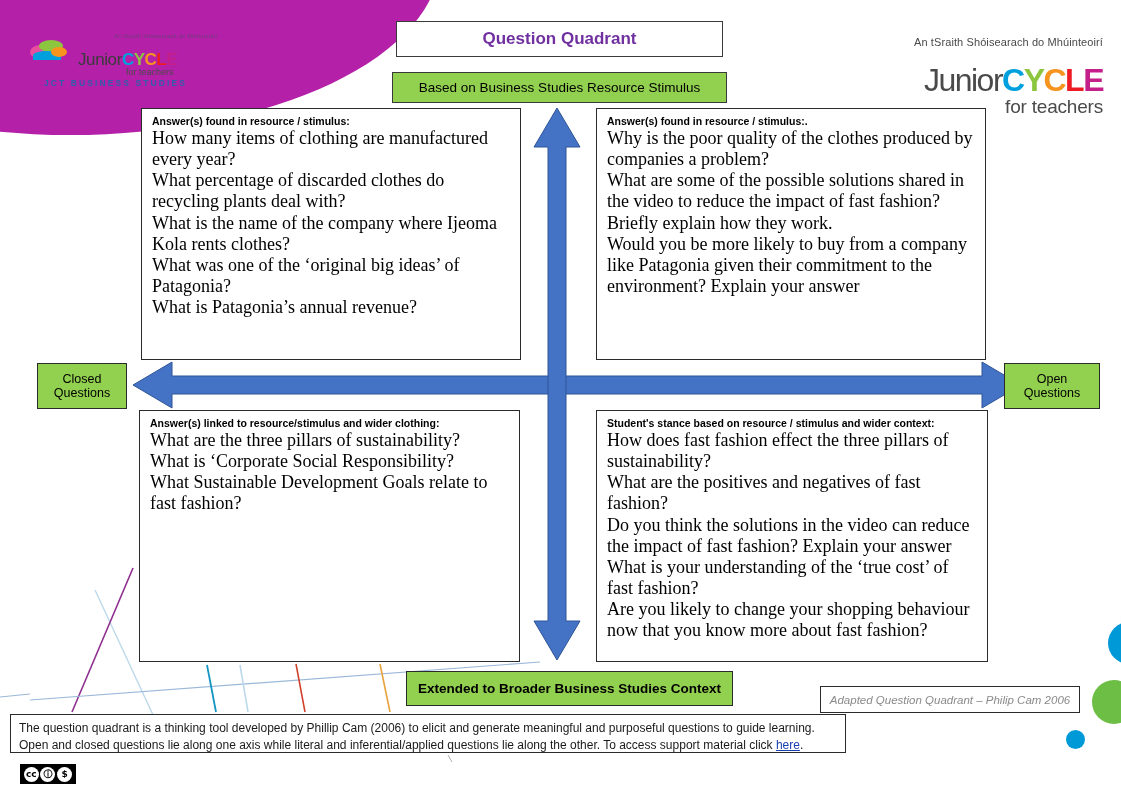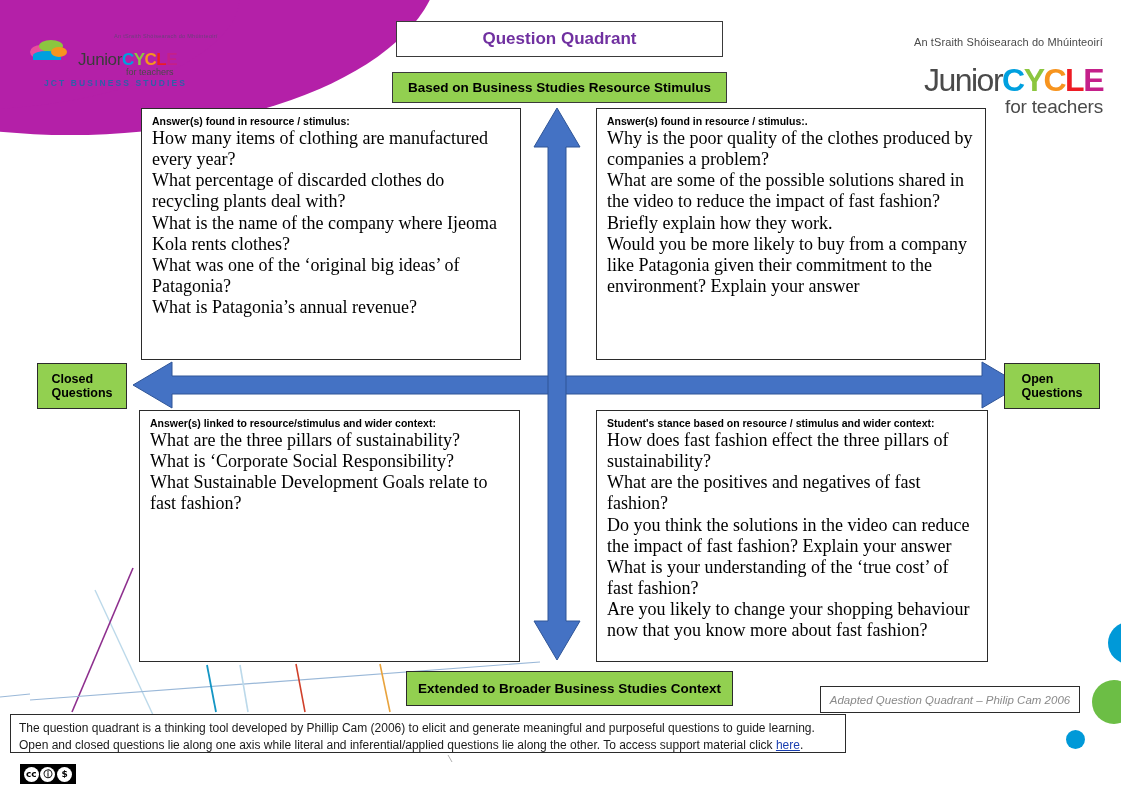--- a/index.html
+++ b/index.html
@@ -53,21 +53,21 @@
     position:absolute;left:396px;top:21px;width:325px;height:34px;
     border:1px solid #3a3a3a;background:#fff;z-index:4;
     display:flex;align-items:center;justify-content:center;
   }
   .title-box span{color:#7030A0;font-size:17px;font-weight:bold;}
   .subtitle-box{
     position:absolute;left:392px;top:72px;width:333px;height:29px;
     background:#92D050;border:1px solid #3a3a3a;z-index:4;
     display:flex;align-items:center;justify-content:center;
   }
-  .subtitle-box span{color:#000;font-size:13.5px;font-weight:bold;}
+  .subtitle-box span{color:#000;font-size:13.5px;font-weight:normal;}
 
   
   .jct-logo{position:absolute;left:30px;top:33px;z-index:3;width:250px;}
   .jct-gaeilge{font-size:5.5px;color:#6b3f7a;letter-spacing:.3px;margin-left:84px;}
   .jct-main{display:flex;align-items:baseline;margin-top:0px;}
   .jct-swoosh{width:46px;height:26px;position:relative;margin-right:2px;}
   .sw{position:absolute;border-radius:50%;}
   .jct-jr{font-size:17px;color:#3b3b3b;font-weight:300;letter-spacing:-.4px;}
   .jct-cycle{font-size:17px;font-weight:bold;letter-spacing:-.5px;}
   .jct-fort{font-size:9px;color:#4a4a4a;margin-left:96px;margin-top:-3px;}
@@ -97,22 +97,22 @@
   #q-tr{left:596px;top:108px;width:390px;height:252px;}
   #q-bl{left:139px;top:410px;width:381px;height:252px;}
   #q-br{left:596px;top:410px;width:392px;height:252px;}
 
   
   .arrow-svg{position:absolute;left:0;top:0;width:1121px;height:793px;z-index:2;pointer-events:none;}
 
   
   .side-label{
     position:absolute;background:#92D050;border:1px solid #2b2b2b;z-index:5;
-    display:flex;align-items:center;justify-content:center;
-    font-size:12.5px;font-weight:bold;color:#000;line-height:1.15;
+    display:flex;align-items:center;justify-content:center;text-align:center;
+    font-size:12.5px;font-weight:normal;color:#000;line-height:1.15;
   }
   #lbl-closed{left:37px;top:363px;width:88px;height:44px;}
   #lbl-open{left:1004px;top:363px;width:94px;height:44px;}
 
   
   .bottom-banner{
     position:absolute;left:406px;top:671px;width:325px;height:33px;
     background:#92D050;border:1px solid #2b2b2b;z-index:5;
     display:flex;align-items:center;justify-content:center;
     font-size:13.5px;font-weight:bold;color:#000;
@@ -214,21 +214,21 @@
   <div class="quad" id="q-tr">
     <div class="qhead">Answer(s) found in resource / stimulus:.</div>
     <div class="qlist">
         <div>Why is the poor quality of the clothes produced by companies a problem?</div>
         <div>What are some of the possible solutions shared in the video to reduce the impact of fast fashion? Briefly explain how they work.</div>
         <div>Would you be more likely to buy from a company like Patagonia given their commitment to the environment? Explain your answer</div>
       </div>
   </div>
 
   <div class="quad" id="q-bl">
-    <div class="qhead">Answer(s) linked to resource/stimulus and wider context:</div>
+    <div class="qhead">Answer(s) linked to resource/stimulus and wider clothing:</div>
     <div class="qlist">
         <div>What are the three pillars of sustainability?</div>
         <div>What is ‘Corporate Social Responsibility?</div>
         <div>What Sustainable Development Goals relate to fast fashion?</div>
       </div>
   </div>
 
   <div class="quad" id="q-br">
     <div class="qhead">Student's stance based on resource / stimulus and wider context:</div>
     <div class="qlist">

